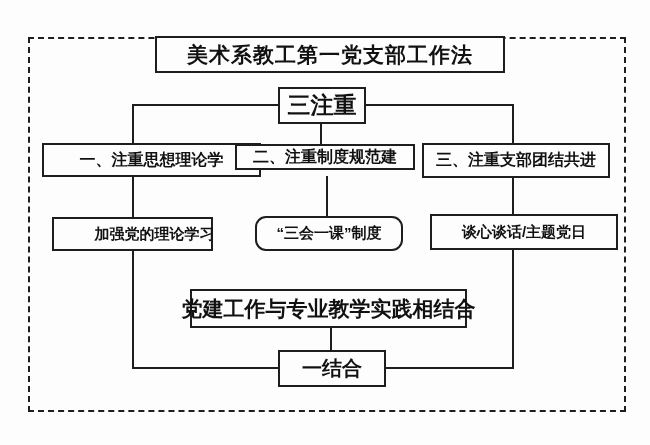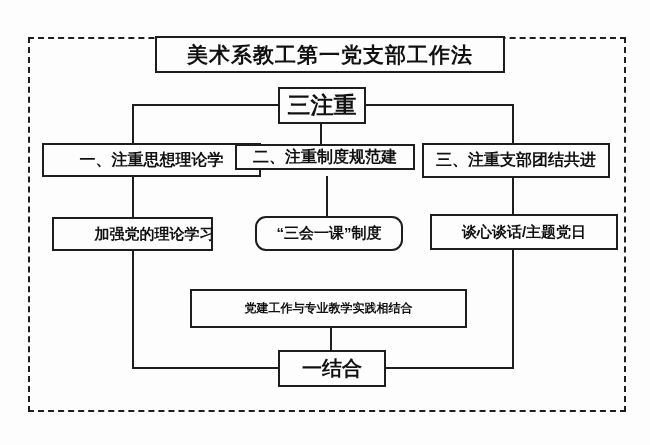--- a/index.html
+++ b/index.html
@@ -42,21 +42,21 @@
     white-space: nowrap;
   }
   .box-title       { left: 155px; top: 18px;  width: 350px; height: 37px; font-size: 21px; letter-spacing: 1px; margin-top: 18px; }
   .box-top-node    { left: 278px; top: 87px;  width: 88px;  height: 37px; font-size: 23px; }
   .box-b1-heading  { left: 42px;  top: 143px; width: 219px; height: 34px; font-size: 16px; }
   .box-b2-heading  { left: 235px; top: 144px; width: 180px; height: 26px; font-size: 16px; }
   .box-b3-heading  { left: 422px; top: 143px; width: 188px; height: 35px; font-size: 16px; }
   .box-b1-detail   { left: 52px;  top: 217px; width: 161px; height: 34px; font-size: 15px; padding-left: 44px; }
   .box-b2-detail   { left: 255px; top: 216px; width: 148px; height: 35px; font-size: 15px; border-radius: 11px; }
   .box-b3-detail   { left: 422px; top: 214px; width: 188px; height: 36px; font-size: 15px; margin-left: 8px; }
-  .box-integration { left: 190px; top: 289px; width: 277px; height: 39px; font-size: 12px; }
+  .box-integration { left: 190px; top: 289px; width: 277px; height: 39px; font-size: 21px; }
   .box-bottom-node { left: 278px; top: 350px; width: 108px; height: 37px; font-size: 20px; }
 
   
   .l-h-top-left     { left: 132px; top: 104px; width: 147px; height: 2px; }
   .l-h-top-right    { left: 364px; top: 104px; width: 150px; height: 2px; }
   .l-v-left-upper   { left: 132px; top: 104px; width: 2px;  height: 41px; }
   .l-v-right-upper  { left: 512px; top: 104px; width: 2px;  height: 41px; }
   .l-v-mid-upper    { left: 320px; top: 122px; width: 2px;  height: 24px; }
   .l-v-left-mid     { left: 132px; top: 175px; width: 2px;  height: 44px; }
   .l-v-mid-mid      { left: 326px; top: 176px; width: 2px;  height: 42px; }

